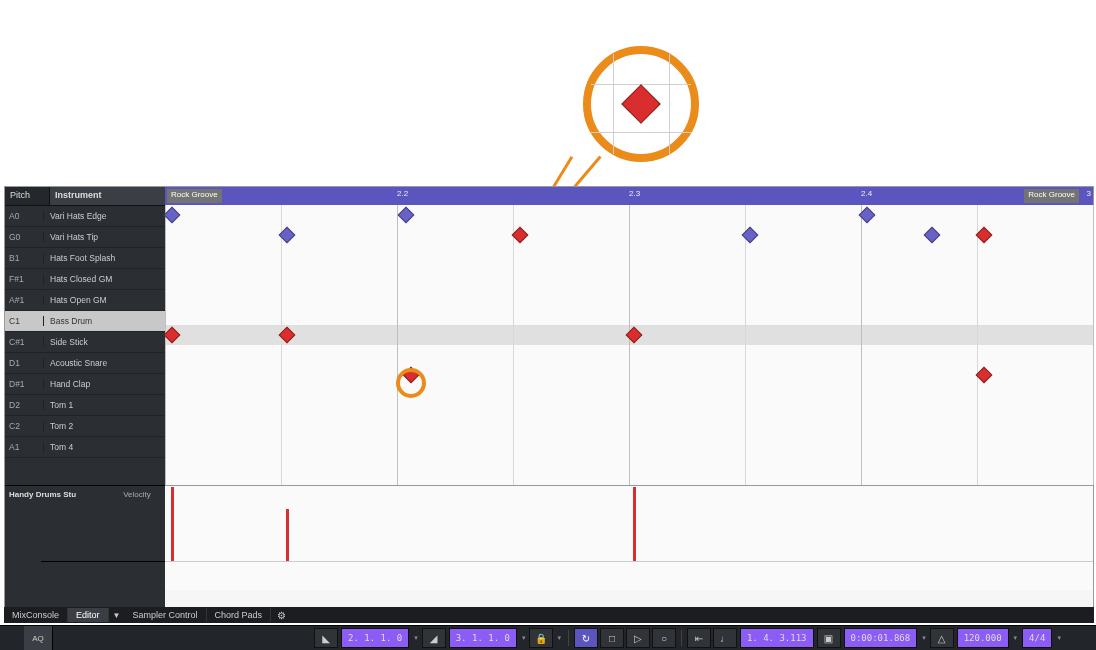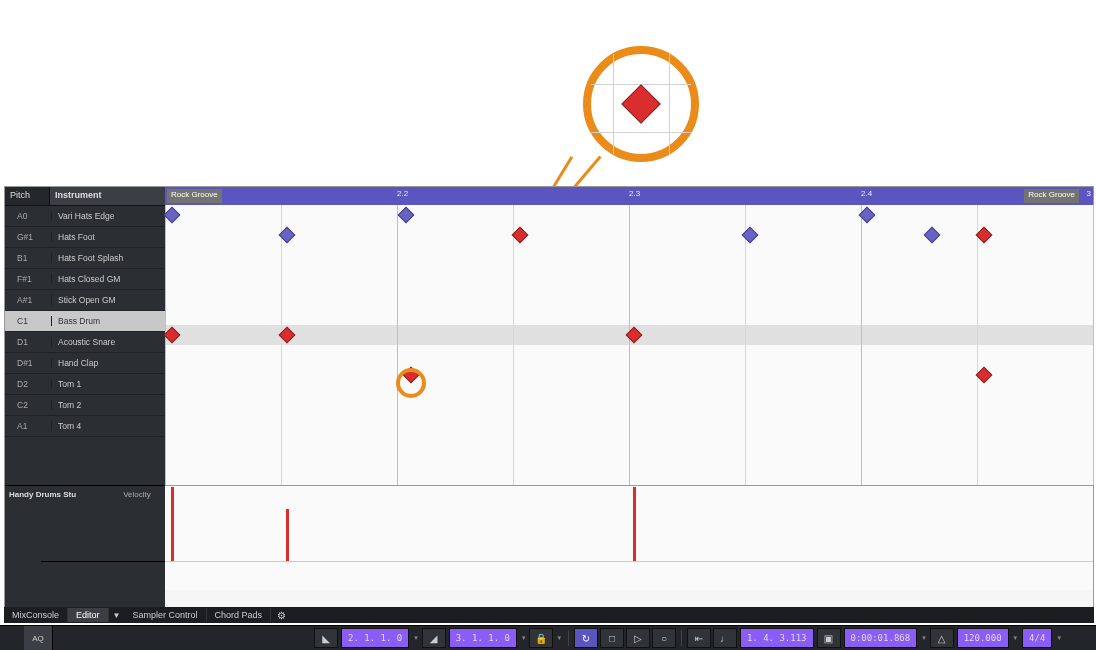--- a/index.html
+++ b/index.html
@@ -9,21 +9,21 @@
   .editor{position:absolute;left:4px;top:186px;right:2px;height:420px;background:#f6f6f6;border:1px solid #999;}
 
   
   .sidebar{position:absolute;left:0;top:0;width:160px;height:100%;background:#2b2f34;}
   .sidebar-head{height:18px;display:flex;border-bottom:1px solid #111;}
   .sidebar-head div{padding:3px 5px;font-size:9px;color:#ddd;}
   .col-pitch{flex:0 0 34px;background:#24272c;border-right:1px solid #111;}
   .col-instr{flex:1;background:#3b3f45;font-weight:bold;}
   .rowlist{}
   .srow{height:20px;display:flex;align-items:center;border-bottom:1px solid #1f2226;}
-  .srow .p{flex:0 0 34px;padding-left:12px;font-size:8.5px;color:#aaa;border-right:1px solid #1f2226;}
+  .srow .p{flex:0 0 34px;padding-left:4px;font-size:8.5px;color:#aaa;border-right:1px solid #1f2226;}
   .srow .i{flex:1;padding-left:6px;font-size:8.5px;color:#ccc;}
   .srow.sel{background:#c8c8c8;}
   .srow.sel .p,.srow.sel .i{color:#333;}
 
   
   .trackhead{position:absolute;left:0;top:298px;width:160px;height:76px;background:#2b2f34;border-top:1px solid #000;display:flex;}
   .trackhead .lbl{flex:0 0 100px;padding:4px 4px 0 4px;font-size:8px;font-weight:bold;color:#ddd;}
   .trackhead .vel{flex:1;padding:4px 4px 0 0;text-align:center;font-size:8px;color:#aaa;}
   .sustain{position:absolute;left:0;top:374px;width:158px;height:28px;background:#2b2f34;border-top:1px solid #000;text-align:right;padding:3px 4px 0 0;box-sizing:border-box;font-size:8px;color:#aaa;line-height:9px;margin-left:36px;}
 
@@ -92,38 +92,42 @@
       <div class="sidebar-head">
         <div class="col-pitch">Pitch</div>
         <div class="col-instr">Instrument</div>
       </div>
       <div class="rowlist" id="rowlist">
           <div class="srow">
             <div class="p">A0</div>
             <div class="i">Vari Hats Edge</div>
           </div>
           <div class="srow">
-            <div class="p">G#1</div>
-            <div class="i">Hats Foot</div>
+            <div class="p">G0</div>
+            <div class="i">Vari Hats Tip</div>
           </div>
           <div class="srow">
             <div class="p">B1</div>
             <div class="i">Hats Foot Splash</div>
           </div>
           <div class="srow">
             <div class="p">F#1</div>
             <div class="i">Hats Closed GM</div>
           </div>
           <div class="srow">
             <div class="p">A#1</div>
-            <div class="i">Stick Open GM</div>
+            <div class="i">Hats Open GM</div>
           </div>
           <div class="srow sel">
             <div class="p">C1</div>
             <div class="i">Bass Drum</div>
+          </div>
+          <div class="srow">
+            <div class="p">C#1</div>
+            <div class="i">Side Stick</div>
           </div>
           <div class="srow">
             <div class="p">D1</div>
             <div class="i">Acoustic Snare</div>
           </div>
           <div class="srow">
             <div class="p">D#1</div>
             <div class="i">Hand Clap</div>
           </div>
           <div class="srow">

